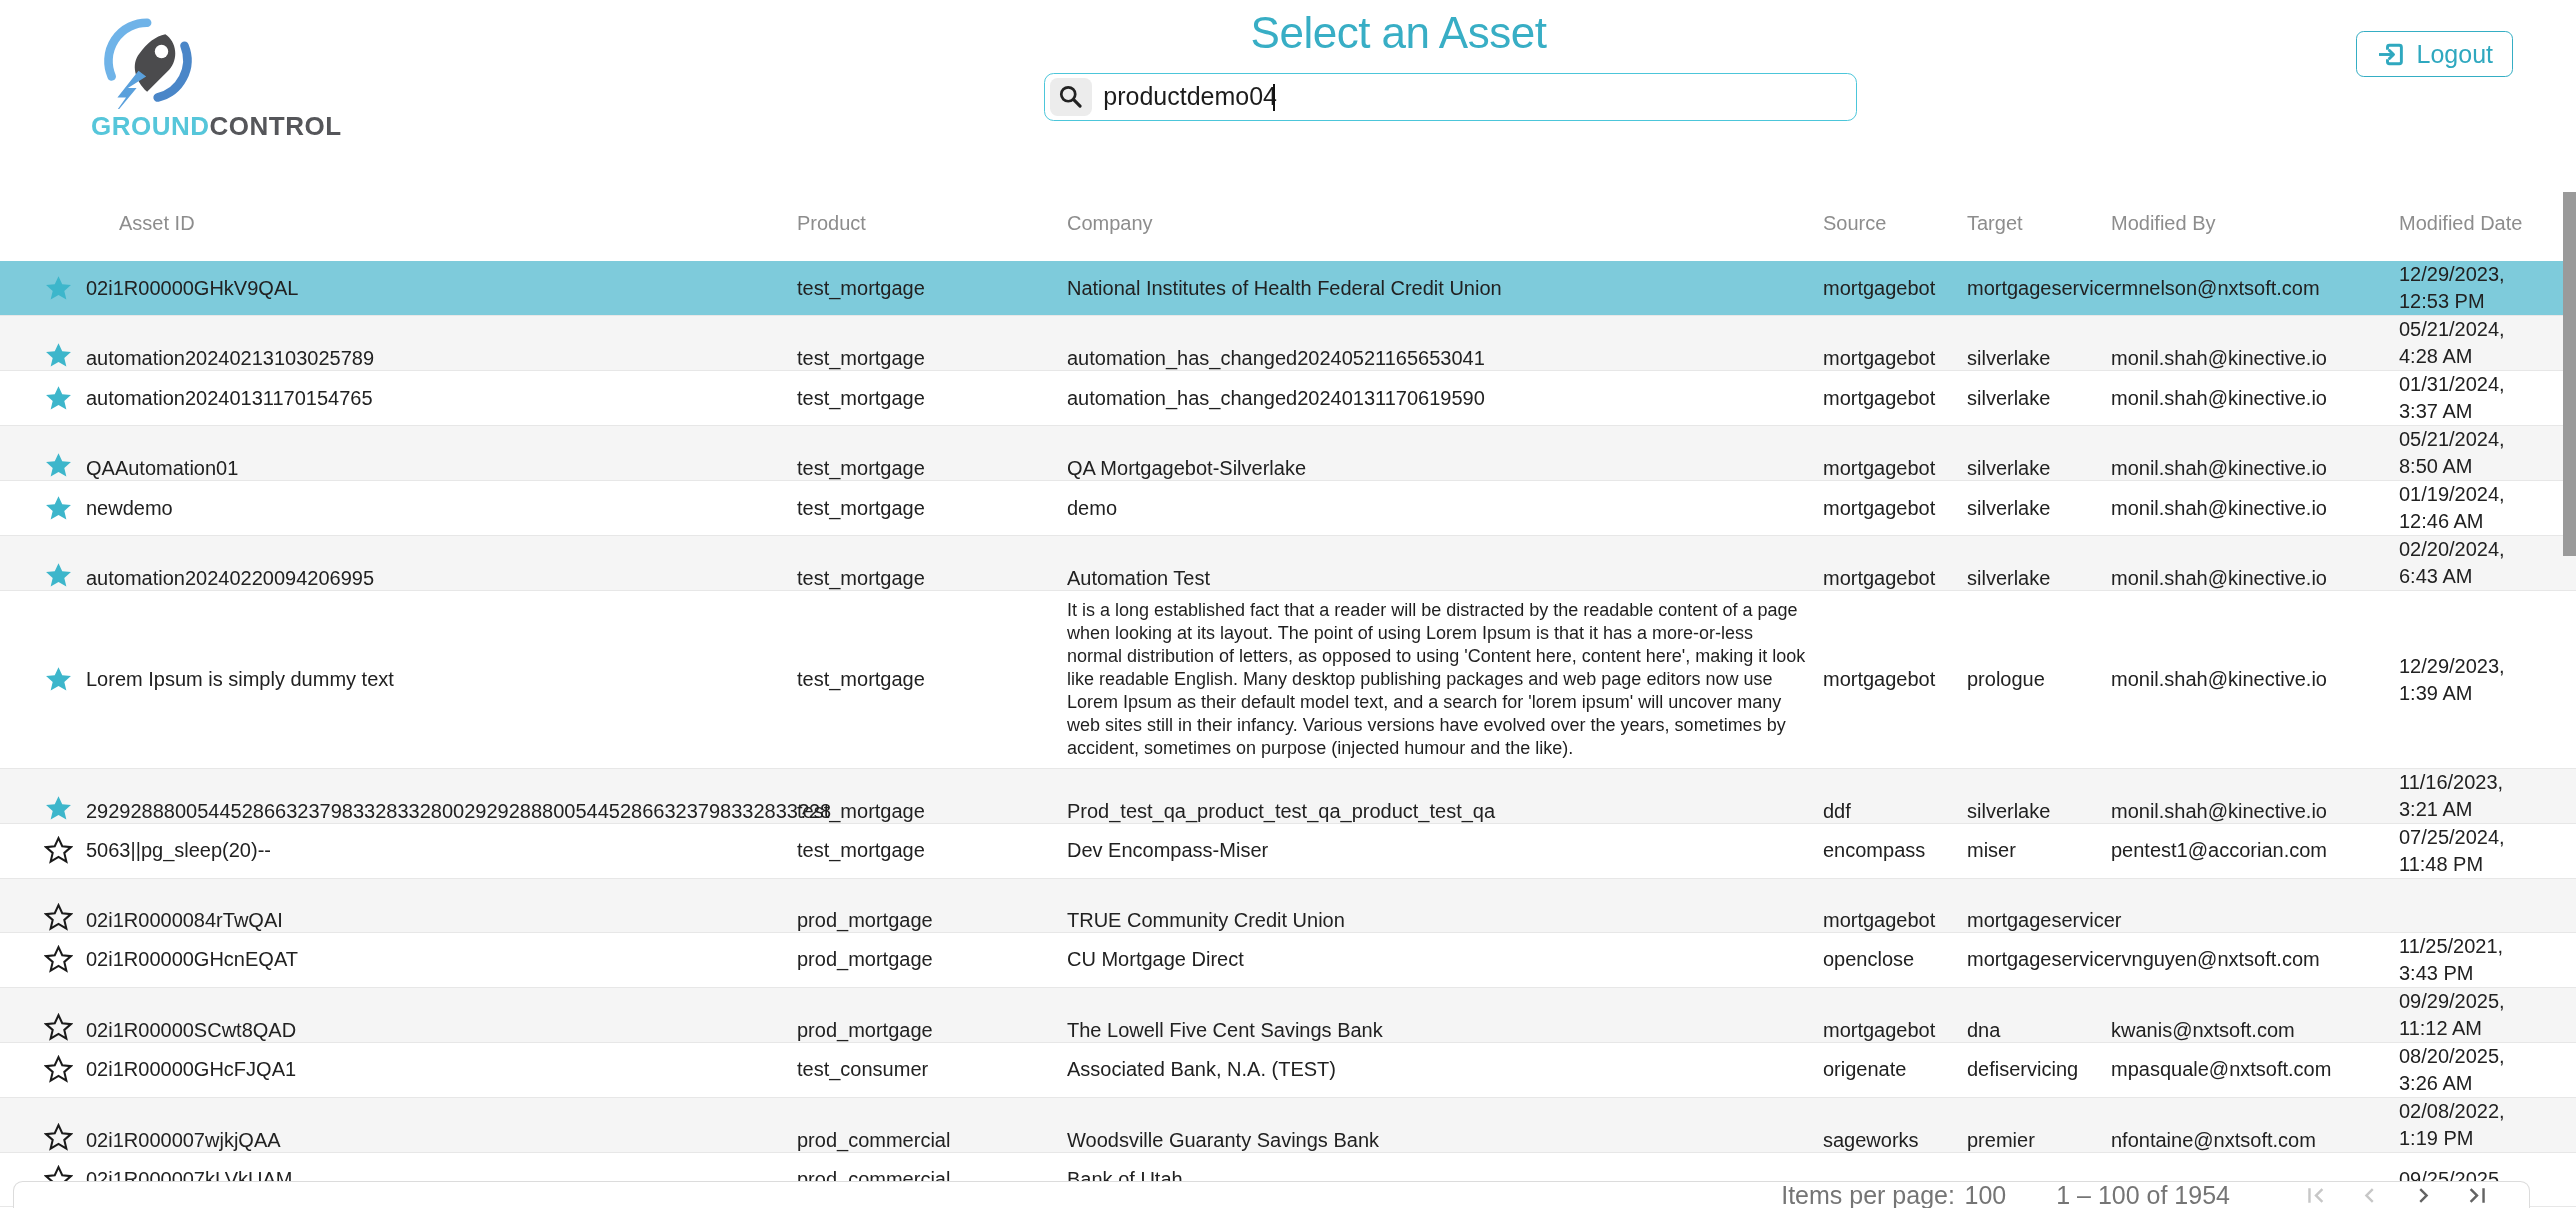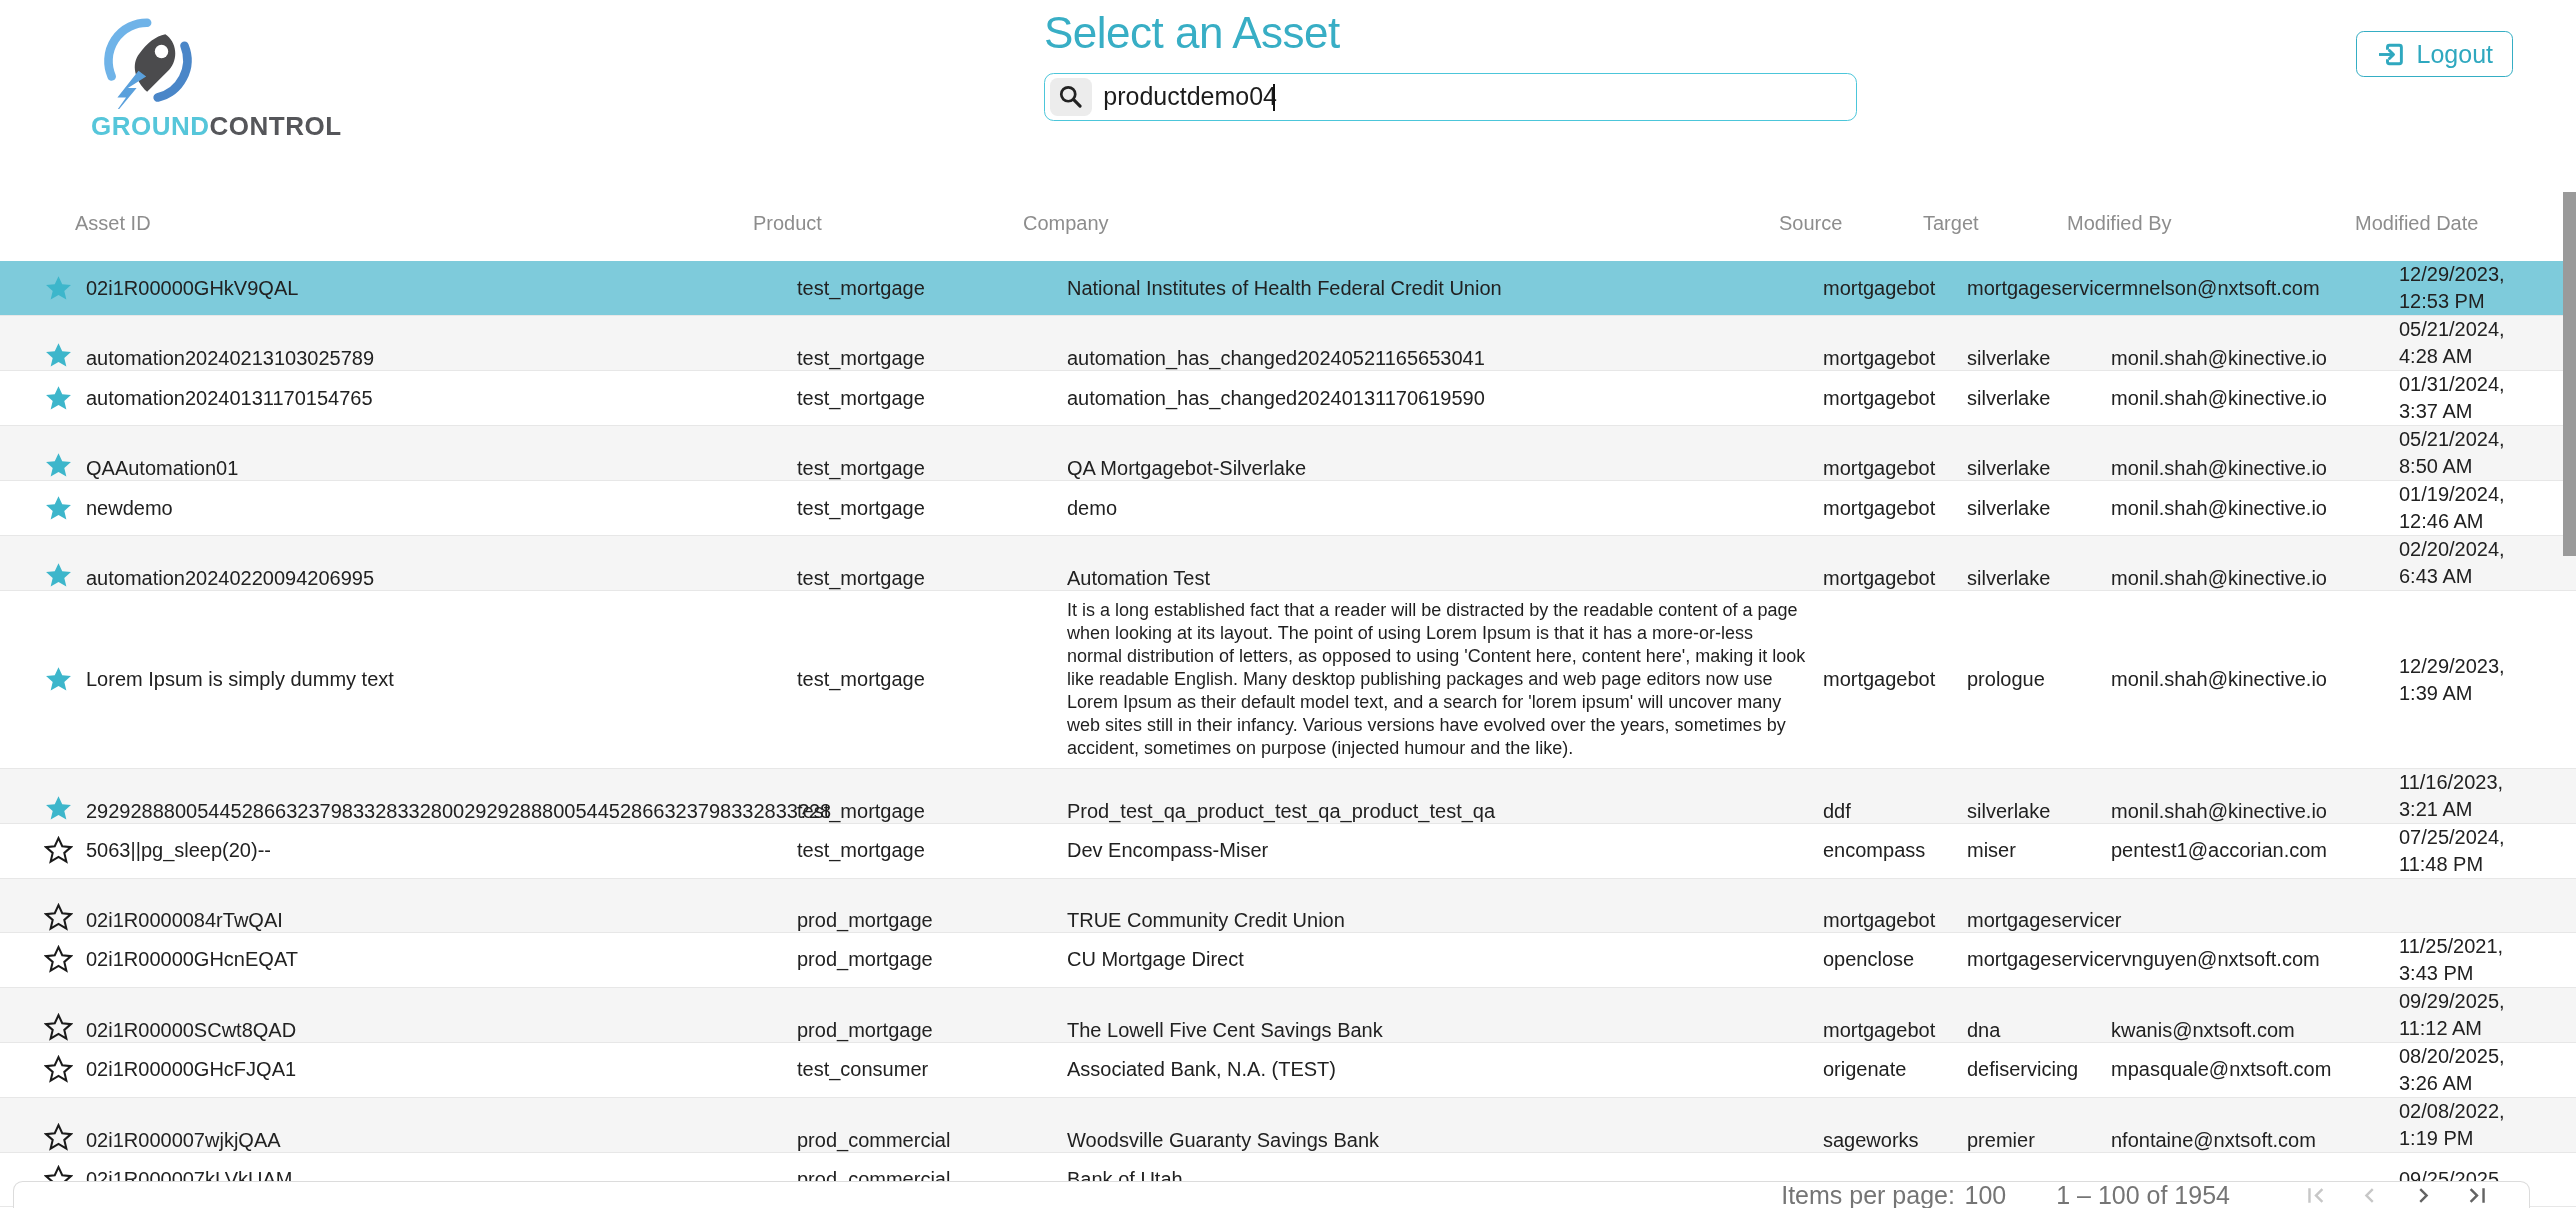--- a/index.html
+++ b/index.html
@@ -8,40 +8,40 @@
   .app { position:relative; width:2576px; height:1208px; }
 
   
   .topbar { position:relative; height:163px; }
   .logo { position:absolute; left:91px; top:17px; width:144px; text-align:left; }
   .logo svg { display:block; margin-left:9.6px; }
   .wordmark { font-size:26px; font-weight:bold; letter-spacing:0.5px; margin-top:1.9px; }
   .wm-1 { color:#56c6da; } .wm-2 { color:#55565a; }
 
   .center-col { position:absolute; left:1044px; top:7.7px; width:709px; }
-  .page-title { text-align:left; font-size:44px; font-weight:500; color:#38aec5;
+  .page-title { text-align:center; font-size:44px; font-weight:500; color:#38aec5;
                 letter-spacing:-0.5px; }
   .searchbox { position:relative; margin-top:15.3px; width:813px; height:48px;
                border:1.9px solid #4cc6da; border-radius:9.6px; background:#fff;
                display:flex; align-items:center; }
   .search-icon-bg { width:42px; height:38px; background:#ececec; border-radius:7.7px;
                     margin-left:4.8px; display:flex; align-items:center; justify-content:center; }
   .searchbox input { border:none; outline:none; font-size:25px; color:#1c1c1c;
                      margin-left:11.5px; width:575px; background:transparent;
                      font-family:"Liberation Sans", sans-serif; }
   .caret { position:absolute; left:228px; top:10.5px; width:1.9px; height:27px; background:#111; }
 
   .logout-btn { position:absolute; right:63px; top:31px; height:46px; padding:0 19px;
                 border:1.9px solid #35aec4; border-radius:7.7px; background:#fff; color:#2fa8bf;
                 font-size:25px; font-weight:500; display:flex; align-items:center; gap:11.5px;
                 cursor:pointer; font-family:"Liberation Sans", sans-serif;margin-left:37px; }
 
   
   .thead { display:flex; align-items:center; height:50px; margin-top:35px;
-           color:#8d8d8d; font-size:20px; }
+           padding-left:44px; color:#8d8d8d; font-size:20px; }
   .thead .c-asset { text-indent:33px; }
   .c-star   { width:42px; flex:none; display:flex; align-items:center; }
   .c-asset  { width:711px; flex:none; }
   .c-product{ width:270px; flex:none; }
   .c-company{ width:756px; flex:none; padding-right:13.4px; }
   .c-source { width:144px; flex:none; }
   .c-target { width:144px; flex:none; white-space:nowrap; overflow:visible; }
   .c-modified{ width:288px; flex:none; white-space:nowrap; }
   .c-date   { width:131px; flex:none; line-height:27px; }
 

